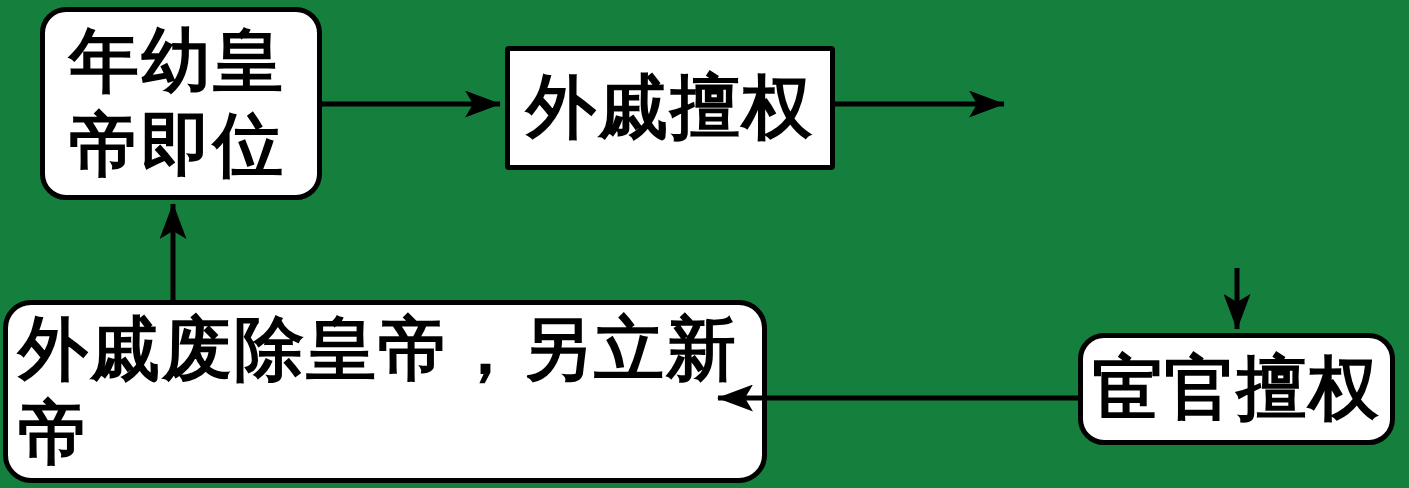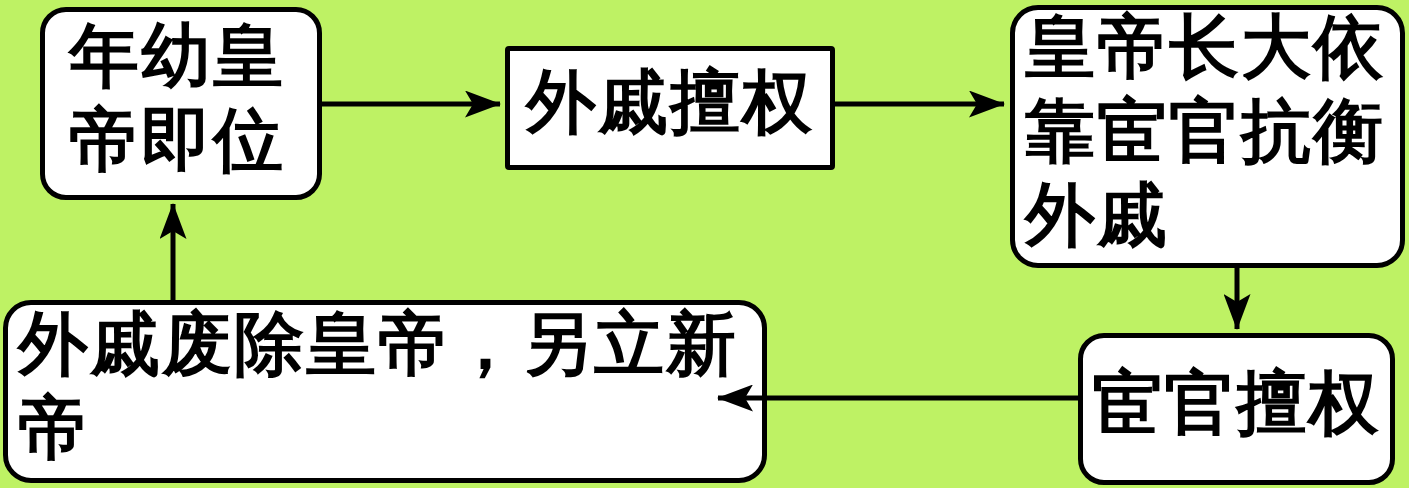--- a/index.html
+++ b/index.html
@@ -4,23 +4,23 @@
 <style>
   html, body {
     margin: 0;
     padding: 0;
     background: #ffffff;
   }
   .canvas {
     position: relative;
     width: 1409px;
     height: 488px;
-    background: #bef264;
+    background: #15803d;
     overflow: hidden;
-    font-family: Liberation Mono, monospace;
+    font-family: Liberation Serif, serif;
   }
   .node {
     position: absolute;
     box-sizing: border-box;
     border: 5px solid #000000;
     background: #ffffff;
     color: #000000;
     display: flex;
     align-items: center;
     font-weight: bold;
@@ -28,21 +28,21 @@
     line-height: 84px;
     letter-spacing: 2px;
     word-break: break-all;
     overflow-wrap: anywhere;
   }
   .node span { display: inline-block; }
   
   .n-young      { left: 40px;  top: 7px;   width: 282px; height: 193px; border-radius: 26px; padding: 0 24px; text-align: left; }
   .n-waiqi      { left: 505px; top: 46px;  width: 330px; height: 124px; border-radius: 4px; padding: 0 8px;  justify-content: center; text-align: center; align-items: center; }
   .n-grown      { left: 1010px;top: 5px;   width: 395px; height: 263px; border-radius: 28px; padding: 0 10px; text-align: left; }
-  .n-eunuch     { left: 1078px;top: 333px; width: 317px; height: 152px; border-radius: 26px; padding: 0 6px;  justify-content: center; text-align: center; }
+  .n-eunuch     { left: 1078px;top: 333px; width: 317px; height: 112px; border-radius: 26px; padding: 0 6px;  justify-content: center; text-align: center; }
   .n-depose     { left: 3px;   top: 300px; width: 764px; height: 183px; border-radius: 28px; padding: 0 10px; text-align: left; }
   .arrow-layer {
     position: absolute;
     left: 0; top: 0;
     width: 1409px;
     height: 488px;
     pointer-events: none;
   }
 </style>
 </head>
@@ -51,23 +51,20 @@
 <div class="canvas">
 
   <div class="node n-young">
     <span>年幼皇帝即位</span>
   </div>
 
   <div class="node n-waiqi">
     <span>外戚擅权</span>
   </div>
 
-  <div class="node n-grown">
-    <span>皇帝长大依靠宦官抗衡外戚</span>
-  </div>
 
   <div class="node n-eunuch">
     <span>宦官擅权</span>
   </div>
 
   <div class="node n-depose">
     <span>外戚废除皇帝，另立新帝</span>
   </div>
 
   <svg class="arrow-layer" width="1409" height="488" viewBox="0 0 1409 488" xmlns="http://www.w3.org/2000/svg">

